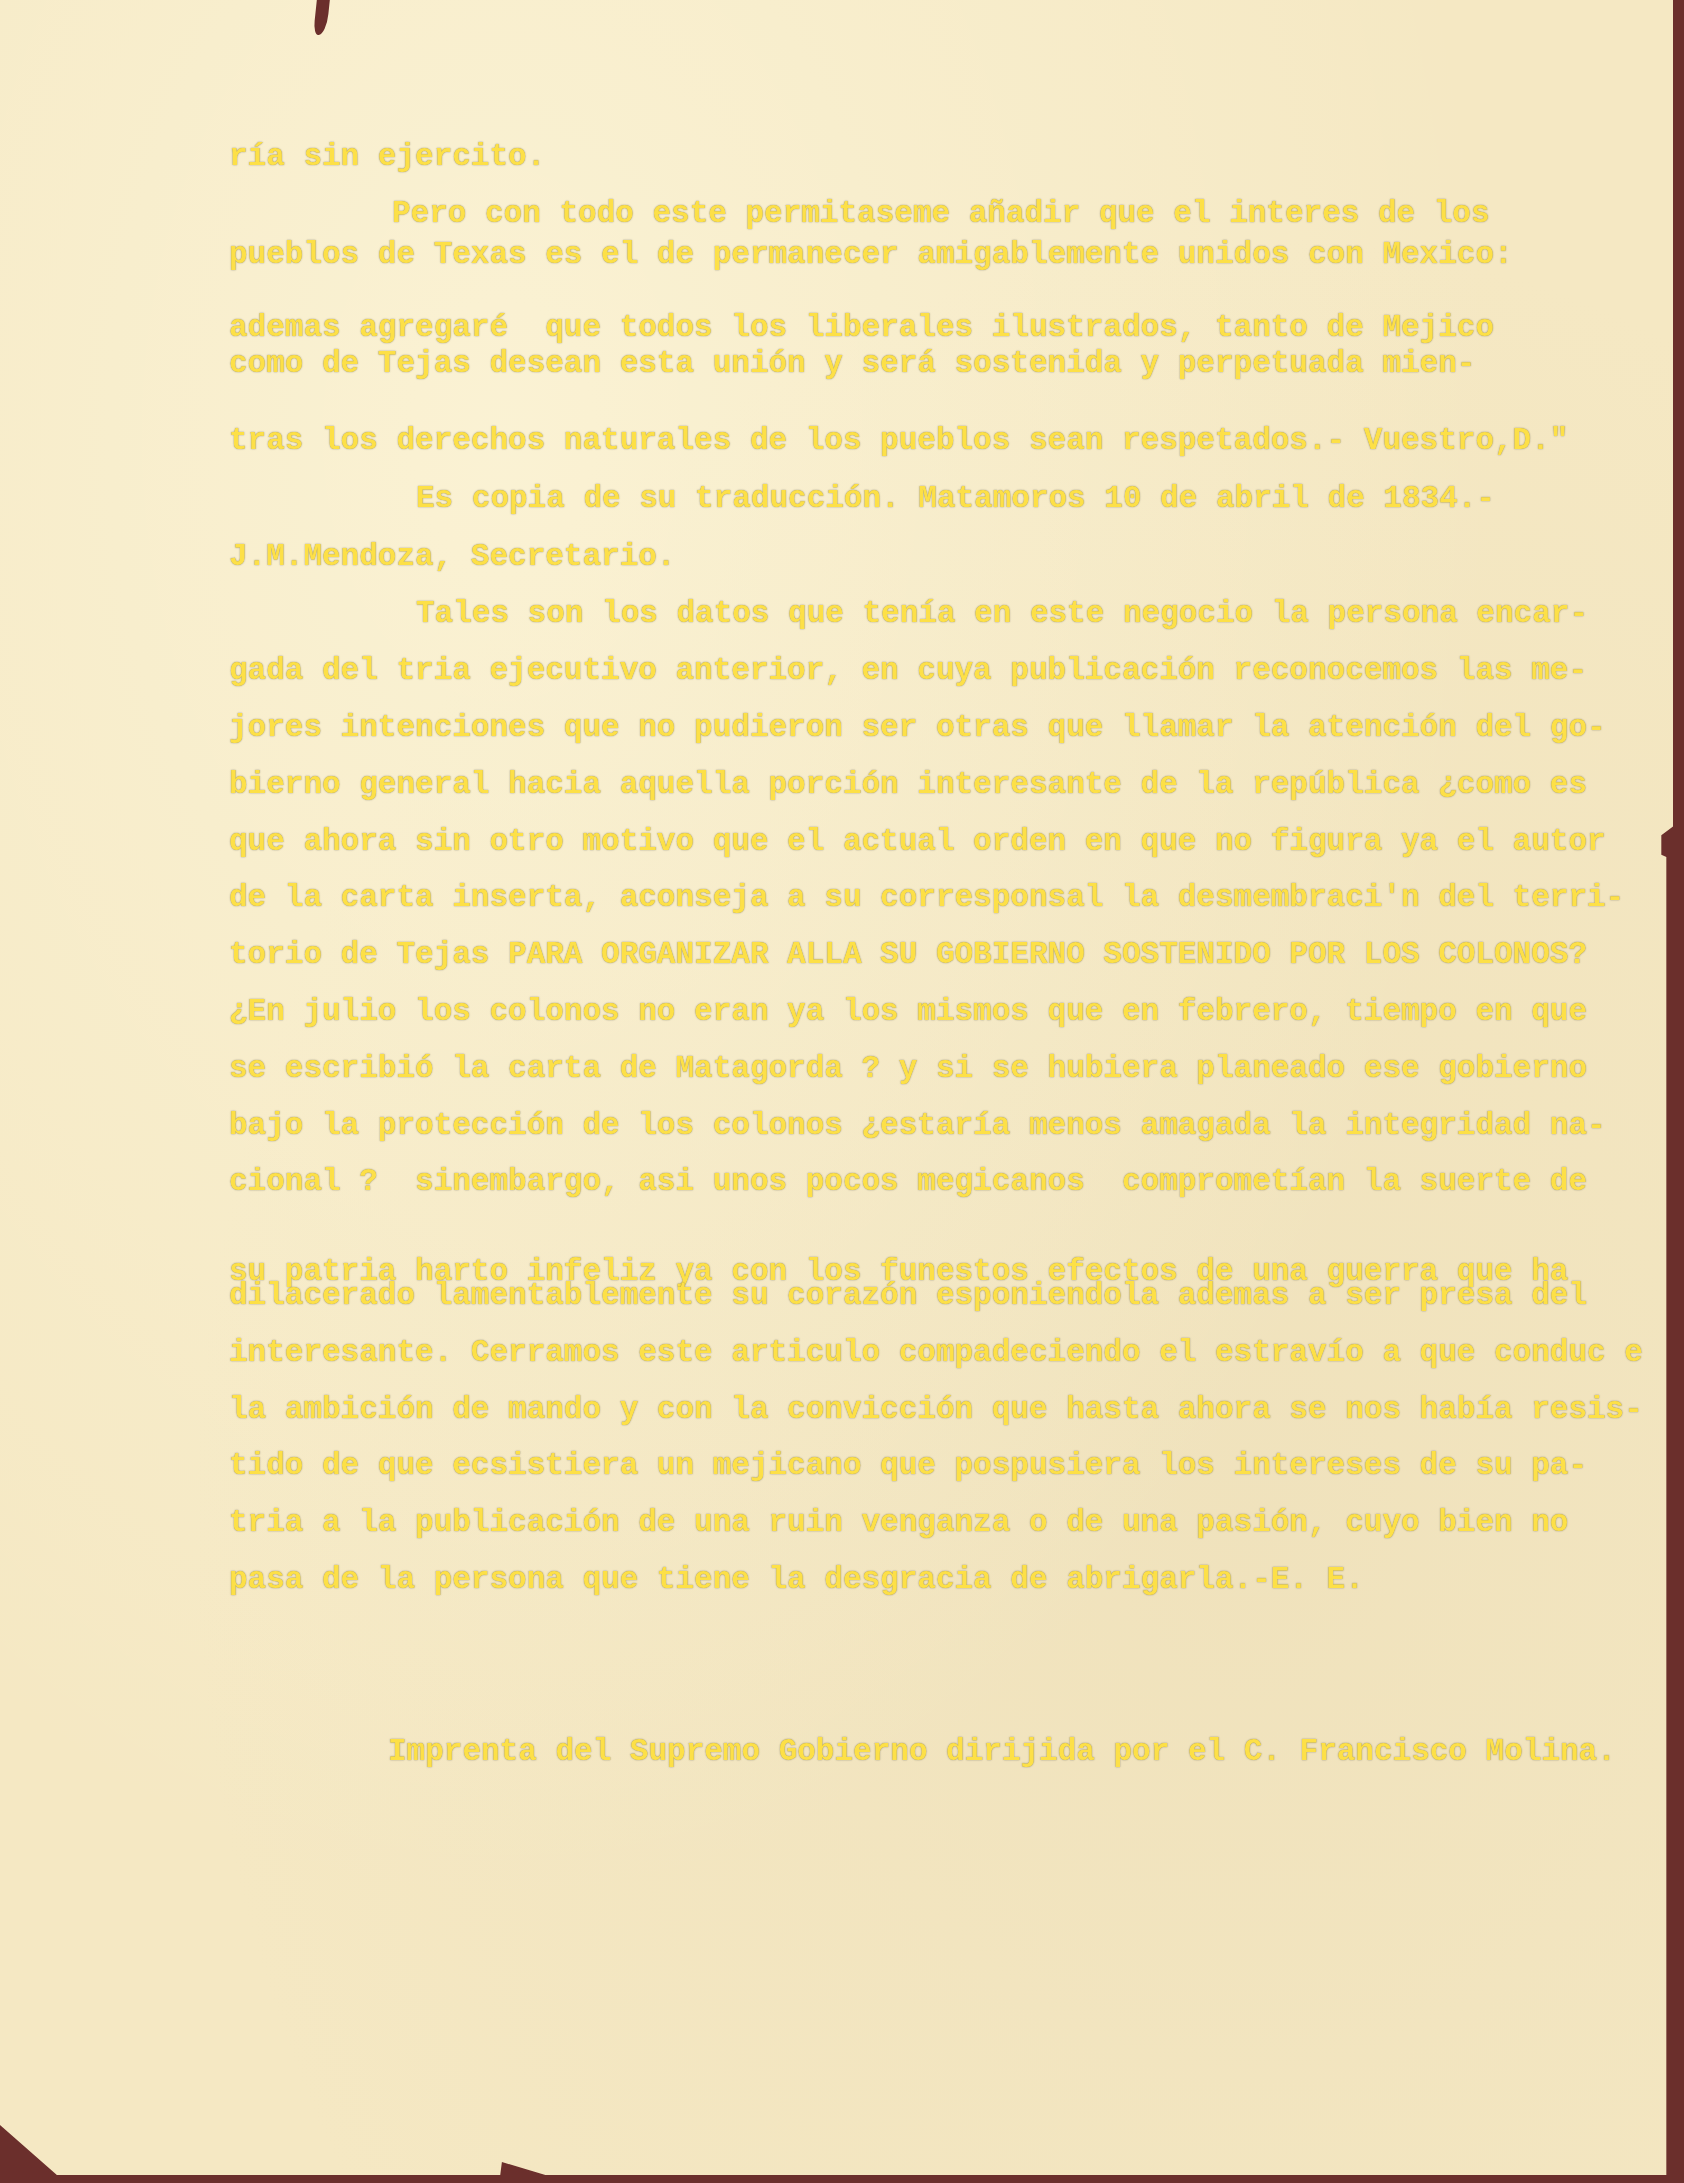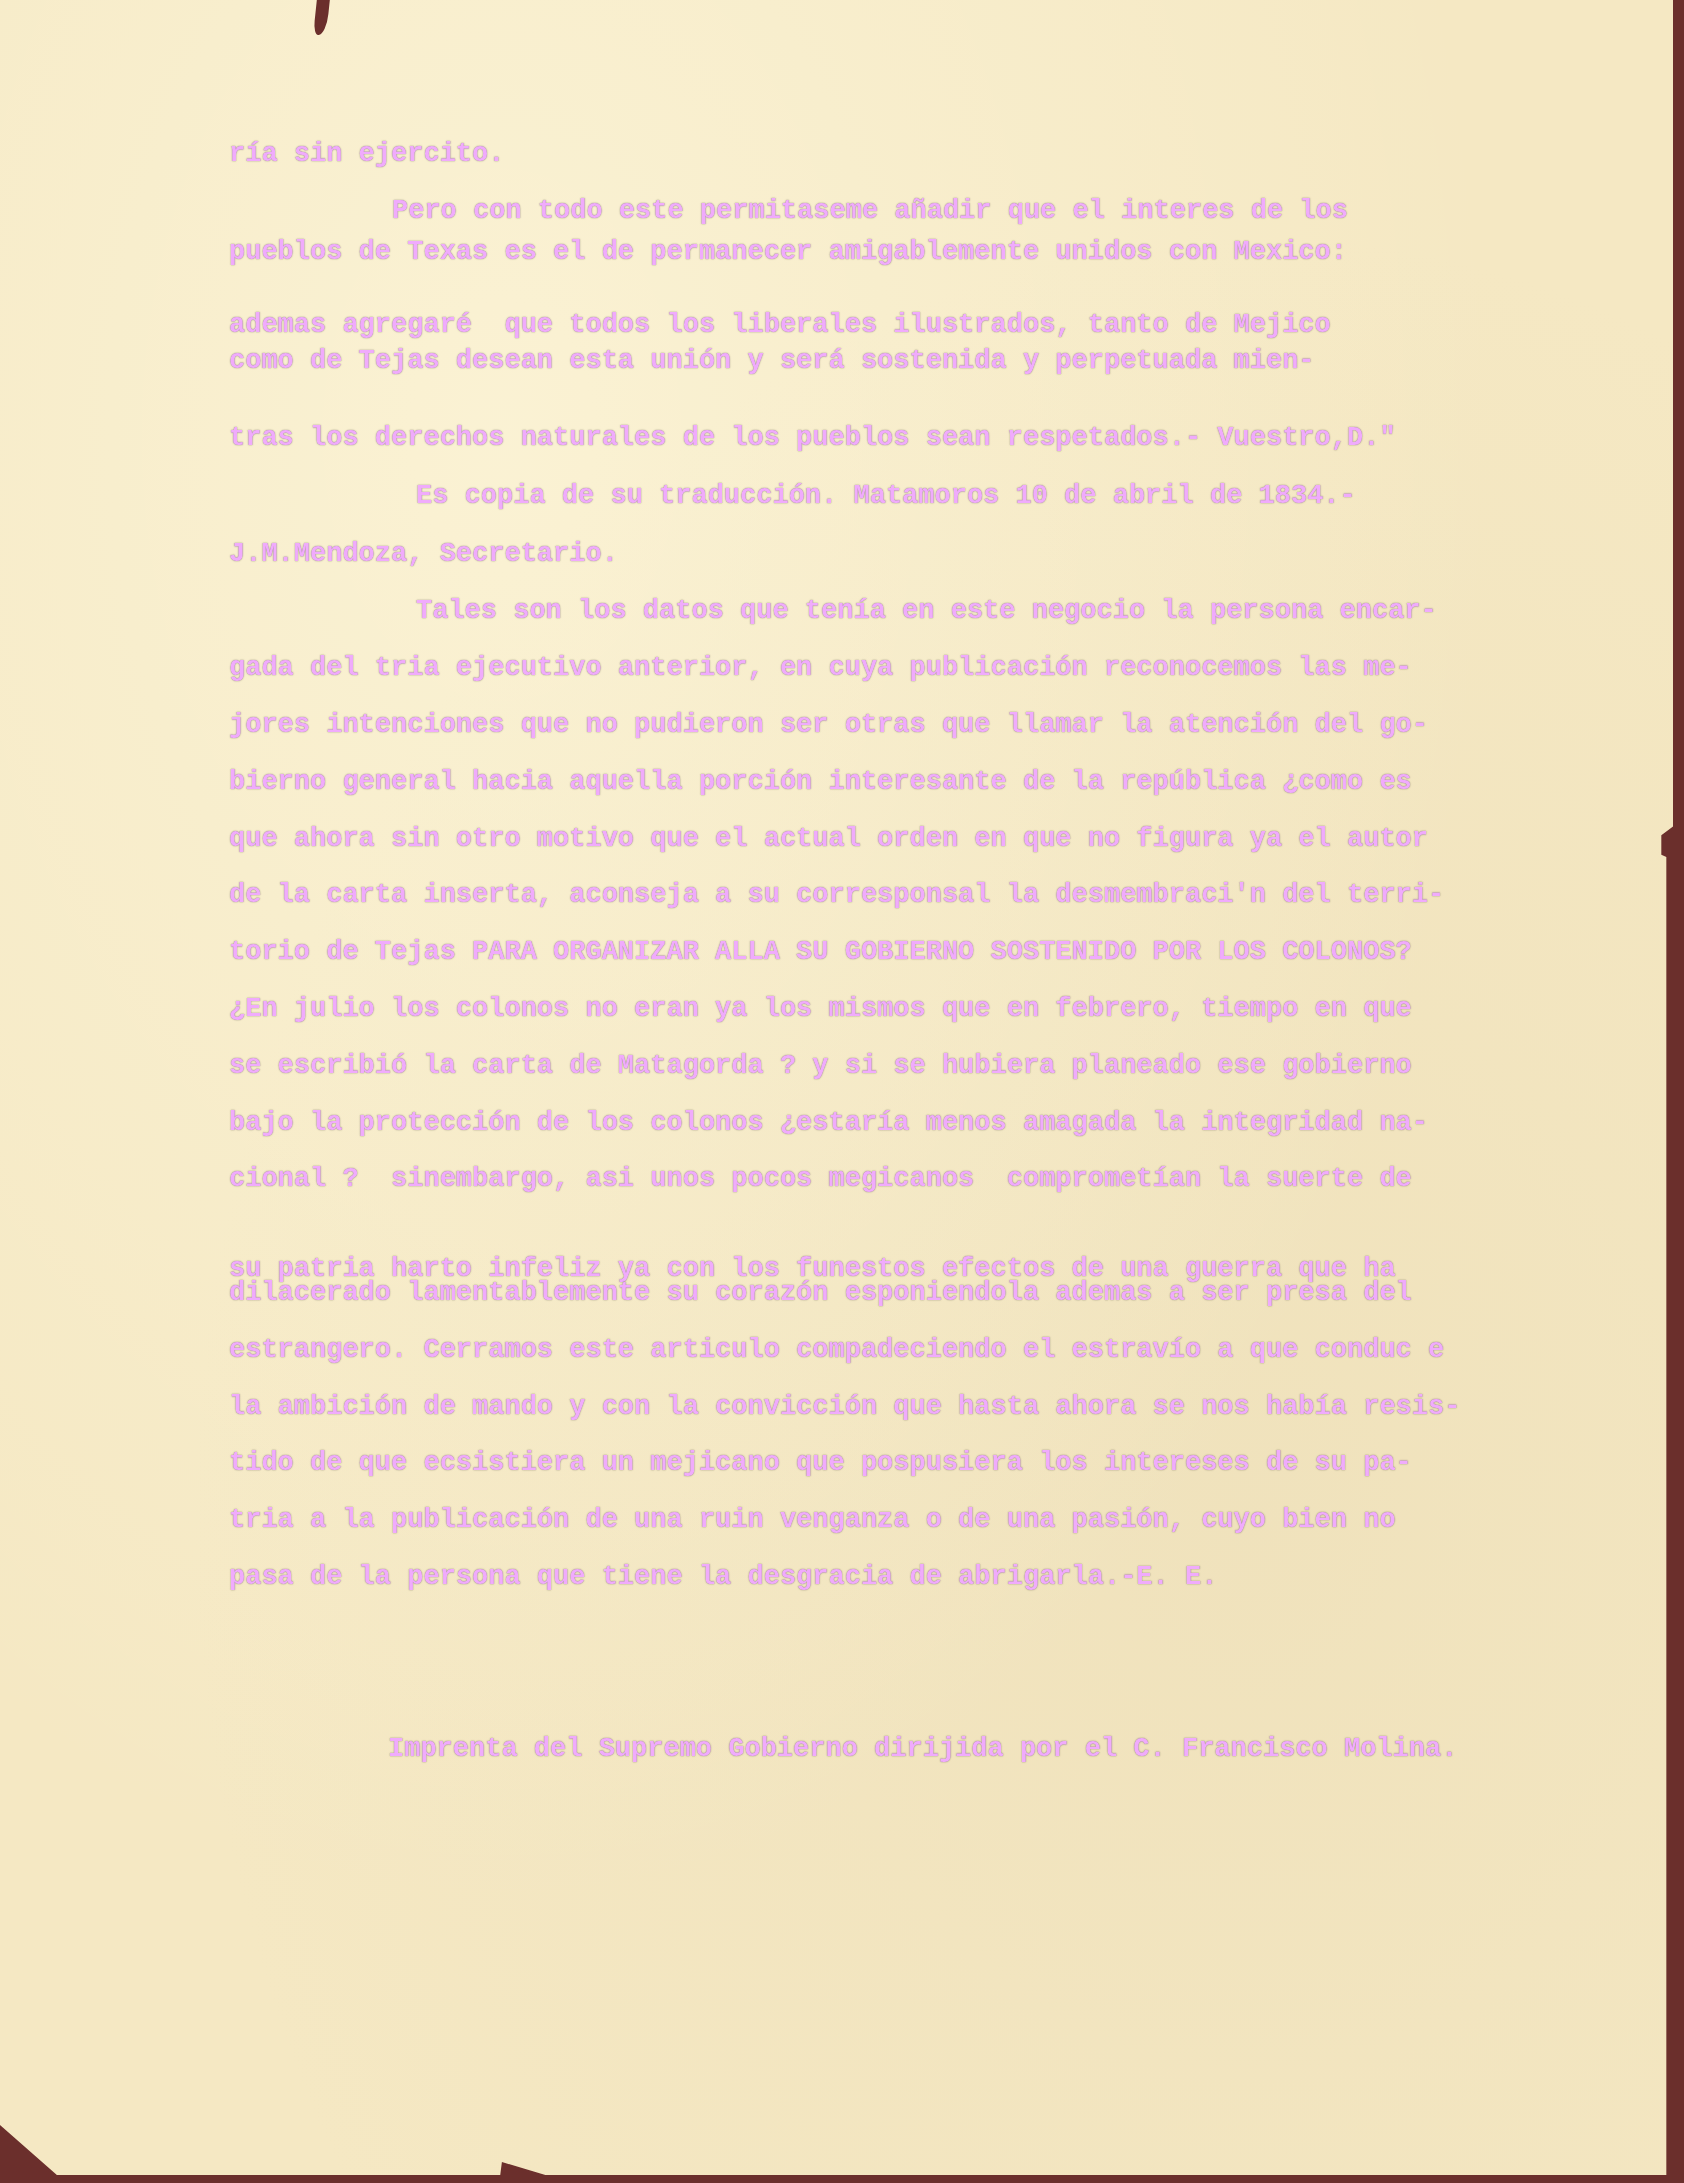--- a/index.html
+++ b/index.html
@@ -17,22 +17,22 @@
       32.6% 100%, 30% 99.4%, 29.9% 100%, 3.4% 100%, 0 97.7%);
   }
   .tear-mark {
     position: absolute; left: 315px; top: 0; width: 12.5px; height: 35px;
     background: #6b2f2c; border-radius: 0 0 60% 40%;
     transform: skewX(-6deg);
   }
   .line {
     position: absolute; white-space: pre;
     font-family: "Liberation Mono", "DejaVu Sans Mono", monospace;
-    font-size: 27px; font-weight: bold; letter-spacing: 0px;
-    color: #f0abfc; line-height: 1;
+    font-size: 31px; font-weight: bold; letter-spacing: 0px;
+    color: #fde047; line-height: 1;
     text-shadow: 0 0 1px rgba(60,60,55,0.55), 0 0 2.1px rgba(60,60,55,0.25);
   }
 </style>
 </head>
 <body>
 
 <div class="paper"></div>
 <div class="tear-mark"></div>
 
 <div id="text-layer">
@@ -50,20 +50,20 @@
   <div class="line" style="left: 229px; top: 769px;">bierno general hacia aquella porción interesante de la república ¿como es</div>
   <div class="line" style="left: 229px; top: 826px;">que ahora sin otro motivo que el actual orden en que no figura ya el autor</div>
   <div class="line" style="left: 229px; top: 882px;">de la carta inserta, aconseja a su corresponsal la desmembraci'n del terri-</div>
   <div class="line" style="left: 229px; top: 939px;">torio de Tejas PARA ORGANIZAR ALLA SU GOBIERNO SOSTENIDO POR LOS COLONOS?</div>
   <div class="line" style="left: 229px; top: 996px;">¿En julio los colonos no eran ya los mismos que en febrero, tiempo en que</div>
   <div class="line" style="left: 229px; top: 1053px;">se escribió la carta de Matagorda ? y si se hubiera planeado ese gobierno</div>
   <div class="line" style="left: 229px; top: 1110px;">bajo la protección de los colonos ¿estaría menos amagada la integridad na-</div>
   <div class="line" style="left: 229px; top: 1166px;">cional ?  sinembargo, asi unos pocos megicanos  comprometían la suerte de</div>
   <div class="line" style="left: 229px; top: 1223px; margin-top: 33px;">su patria harto infeliz ya con los funestos efectos de una guerra que ha</div>
   <div class="line" style="left: 229px; top: 1280px;">dilacerado lamentablemente su corazón esponiendola ademas a ser presa del</div>
-  <div class="line" style="left: 229px; top: 1337px;">estrangero. Cerramos este articulo compadeciendo el estravío a que conduc e</div>
+  <div class="line" style="left: 229px; top: 1337px;">interesante. Cerramos este articulo compadeciendo el estravío a que conduc e</div>
   <div class="line" style="left: 229px; top: 1394px;">la ambición de mando y con la convicción que hasta ahora se nos había resis-</div>
   <div class="line" style="left: 229px; top: 1450px;">tido de que ecsistiera un mejicano que pospusiera los intereses de su pa-</div>
   <div class="line" style="left: 229px; top: 1507px;">tria a la publicación de una ruin venganza o de una pasión, cuyo bien no</div>
   <div class="line" style="left: 229px; top: 1564px;">pasa de la persona que tiene la desgracia de abrigarla.-E. E.</div>
   <div class="line" style="left: 388px; top: 1736px;">Imprenta del Supremo Gobierno dirijida por el C. Francisco Molina.</div>
 </div>
 
 
 </body></html>

